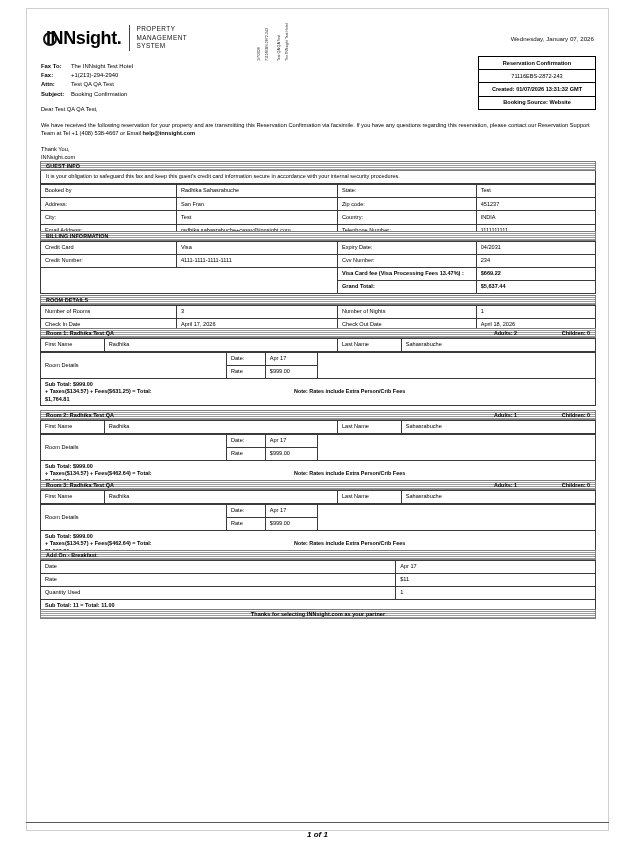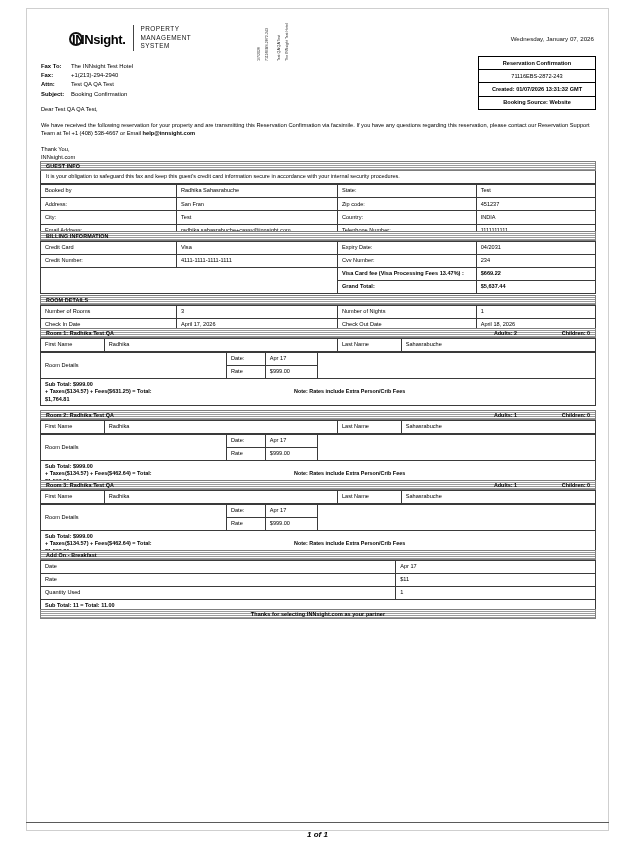--- a/index.html
+++ b/index.html
@@ -30,23 +30,23 @@
     background: #fff;
   }
 
   
   .hdr { position: relative; height: 58px; }
   .logo {
     position: absolute; left: 14px; top: 16px;
     display: flex; align-items: center;
   }
   .logo-mark {
-    font-size: 13px; font-weight: bold; letter-spacing: -0.4px;
+    font-size: 18px; font-weight: bold; letter-spacing: -0.4px;
     font-family: "Liberation Sans", sans-serif;
-    position: relative; padding-left: 2px; margin-left: 26px;
+    position: relative; padding-left: 2px;
   }
   .logo-mark .circ {
     display: inline-block;
     width: 14px; height: 14px;
     border: 2.2px solid #111;
     border-radius: 50%;
     position: relative;
     top: 2px;
     margin-right: -11px;
   }

